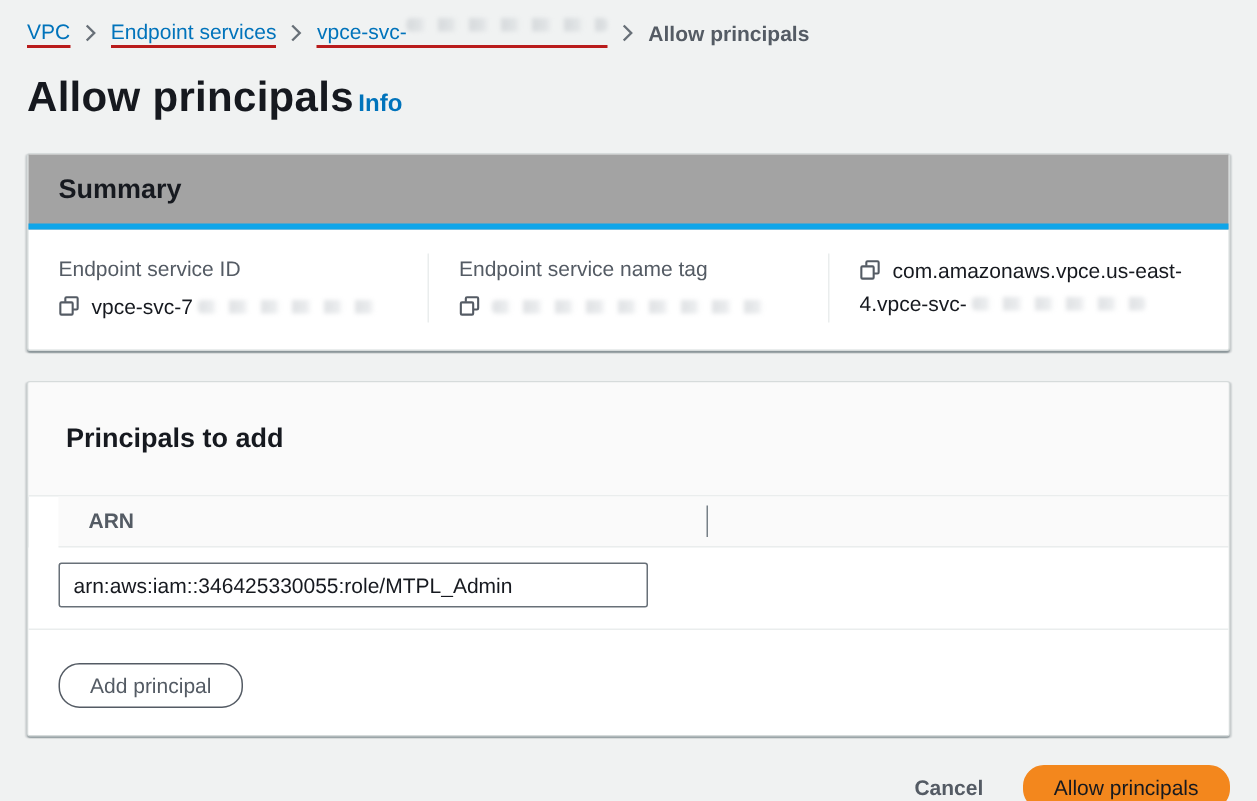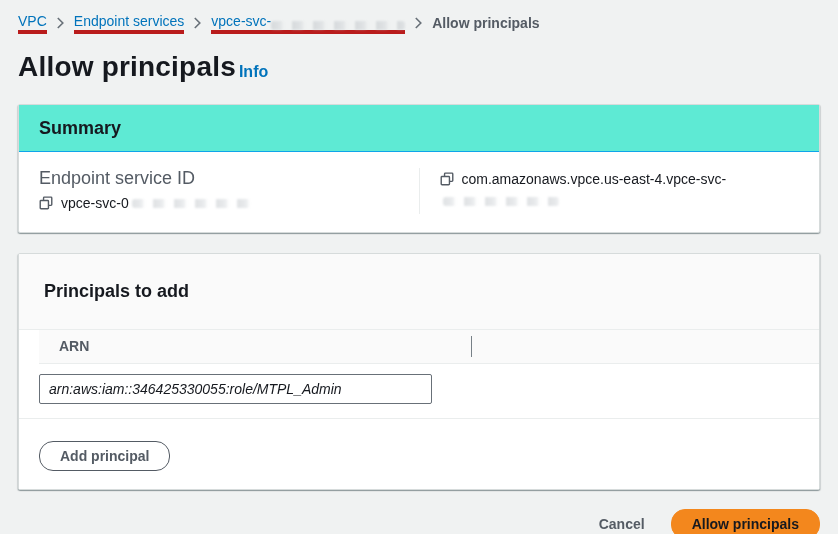--- a/index.html
+++ b/index.html
@@ -8,69 +8,69 @@
     width: 838px; height: 534px;
     background: #f0f2f2;
     font-family: "Liberation Sans", sans-serif;
     color: #16191f;
     overflow: hidden;
   }
   .page { padding: 12px 18px 0; }
 
   
   .breadcrumb { display:flex; align-items:center; gap:9px; font-size:14px; line-height:18px; }
-  .crumb-link { color:#0073bb; text-decoration:none; border-bottom:4px solid #b91c1c; cursor:pointer; }
-  .crumb-service { display:inline-flex; align-items:flex-end; }
+  .crumb-link { color:#0073bb; text-decoration:none; border-bottom:2px solid #b91c1c; cursor:pointer; }
+  .crumb-service { display:inline-flex; align-items:flex-start; }
   .crumb-current { color:#545b64; font-weight:700; }
   .crumb-sep { display:inline-flex; align-items:center; }
 
   
   .redact {
     display:inline-block; height:9px; border-radius:3px;
     background: repeating-linear-gradient(90deg,#aeb4ba 0px,#c6cbd0 9px,rgba(255,255,255,0) 13px,rgba(255,255,255,0) 21px);
     opacity:.38; filter: blur(1.3px); vertical-align: baseline;
   }
 
   
   .title-row { display:flex; align-items:flex-end; margin:16px 0 2px; }
   h1 { margin:0; font-size:28px; line-height:34px; font-weight:700; color:#16191f; letter-spacing:.2px; }
   .info-link { font-size:16px; font-weight:700; color:#0073bb; text-decoration:none; padding:0 0 3px 3px; cursor:pointer; }
 
   
   .card {
     background:#fff; border:1px solid #d6dbdb; border-radius:2px; margin-top:20px;
     box-shadow: 0 1px 1px 0 rgba(0,28,36,.25), 1px 1px 1px 0 rgba(0,28,36,.12), -1px 1px 1px 0 rgba(0,28,36,.12);
   }
-  .card-header { background:#5eead4; border-bottom:1px solid #0ea5e9; padding:13px 20px; }
+  .card-header { background:#a3a3a3; border-bottom:4px solid #0ea5e9; padding:13px 20px; }
   .card-header h2 { margin:0; font-size:18px; line-height:20px; font-weight:700; color:#16191f; }
 
   
   .summary-body { display:flex; padding:16px 0 18px; }
   .summary-col { flex:1 1 0; padding:0 20px; min-width:0; }
   .summary-col + .summary-col { border-left:1px solid #eaeded; }
-  .field-label { font-size:18px; line-height:20px; color:#545b64; margin-bottom:4px; }
+  .field-label { font-size:14px; line-height:20px; color:#545b64; margin-bottom:4px; }
   .field-value { font-size:14px; line-height:22px; color:#16191f; word-break:break-word; }
   .copy-btn { display:inline-block; vertical-align:-2px; margin-right:8px; background:none; border:none; padding:0; cursor:pointer; line-height:0; }
   .copy-btn svg { stroke:#545b64; }
 
   
   .p-header { background:#fafafa; border-bottom:1px solid #eaeded; padding:21px 20px 22px; }
   .p-header h2 { margin:5px; font-size:18px; line-height:22px; font-weight:700; color:#16191f; }
   .table-header {
     position:relative; background:#fafafa; border-bottom:1px solid #eaeded;
     padding:7px 20px 8px; font-size:14px; line-height:18px; font-weight:700; color:#545b64;margin-left:20px;
   }
   .col-divider { position:absolute; left:432px; top:6px; height:21px; border-left:1px solid #778087; }
   .input-row { background:#fff; padding:10px 20px 14px; border-bottom:1px solid #eaeded; }
   .arn-input {
     width:393px; height:30px; border:1px solid #687078; border-radius:2px;
-    padding:4px 9px; font-size:14px; color:#16191f; font-family:"Liberation Sans",sans-serif; background:#fff;font-style:italic;
+    padding:4px 9px; font-size:14px; color:#16191f; font-family:"Liberation Sans",sans-serif; background:#fff;
   }
   .card-footer { padding:22px 20px 18px; background:#fff; }
-  .btn { font-family:"Liberation Sans",sans-serif; font-size:14px; font-weight:700; border-radius:14px; cursor:pointer; line-height:18px; }
+  .btn { font-family:"Liberation Sans",sans-serif; font-size:14px; font-weight:400; border-radius:14px; cursor:pointer; line-height:18px; }
   .btn-secondary { background:#fff; border:1px solid #545b64; color:#545b64; padding:5px 20px; }
 
   
   .actions { display:flex; justify-content:flex-end; align-items:center; gap:26px; margin-top:19px; }
   .btn-link { background:none; border:none; color:#545b64; font-weight:700; font-size:14px; padding:5px 0; cursor:pointer; font-family:"Liberation Sans",sans-serif; }
   .btn-primary { background:#f3871d; border:1px solid #f3871d; color:#16191f; padding:5px 20px; }
 </style>
 </head>
 <body>
 
@@ -113,24 +113,35 @@
     <div class="summary-body">
 
       <div class="summary-col">
         <div class="field-label">Endpoint service ID</div>
         <div class="field-value">
           <button class="copy-btn">
             <svg width="14" height="14" viewBox="0 0 16 16" fill="none" stroke-width="1.6">
               <path d="M5.2 4.8V2.2c0-.5.4-.9.9-.9h7.6c.5 0 .9.4.9.9v7.6c0 .5-.4.9-.9.9h-2.6"></path>
               <rect x="1.4" y="5.2" width="9.4" height="9.4" rx="0.9"></rect>
             </svg>
-          </button><span>vpce-svc-0</span><span class="redact" style="width:118px;margin-left:3px"></span>
+          </button><span>vpce-svc-7</span><span class="redact" style="width:118px;margin-left:3px"></span>
         </div>
       </div>
 
+      <div class="summary-col">
+        <div class="field-label">Endpoint service name tag</div>
+        <div class="field-value">
+          <button class="copy-btn">
+            <svg width="14" height="14" viewBox="0 0 16 16" fill="none" stroke-width="1.6">
+              <path d="M5.2 4.8V2.2c0-.5.4-.9.9-.9h7.6c.5 0 .9.4.9.9v7.6c0 .5-.4.9-.9.9h-2.6"></path>
+              <rect x="1.4" y="5.2" width="9.4" height="9.4" rx="0.9"></rect>
+            </svg>
+          </button><span></span><span class="redact" style="width:182px"></span>
+        </div>
+      </div>
 
       <div class="summary-col">
         <div class="field-value">
           <button class="copy-btn">
             <svg width="14" height="14" viewBox="0 0 16 16" fill="none" stroke-width="1.6">
               <path d="M5.2 4.8V2.2c0-.5.4-.9.9-.9h7.6c.5 0 .9.4.9.9v7.6c0 .5-.4.9-.9.9h-2.6"></path>
               <rect x="1.4" y="5.2" width="9.4" height="9.4" rx="0.9"></rect>
             </svg>
           </button><span>com.amazonaws.vpce.us-east-4.vpce-svc-</span><span class="redact" style="width:116px;margin-left:3px"></span>
         </div>

